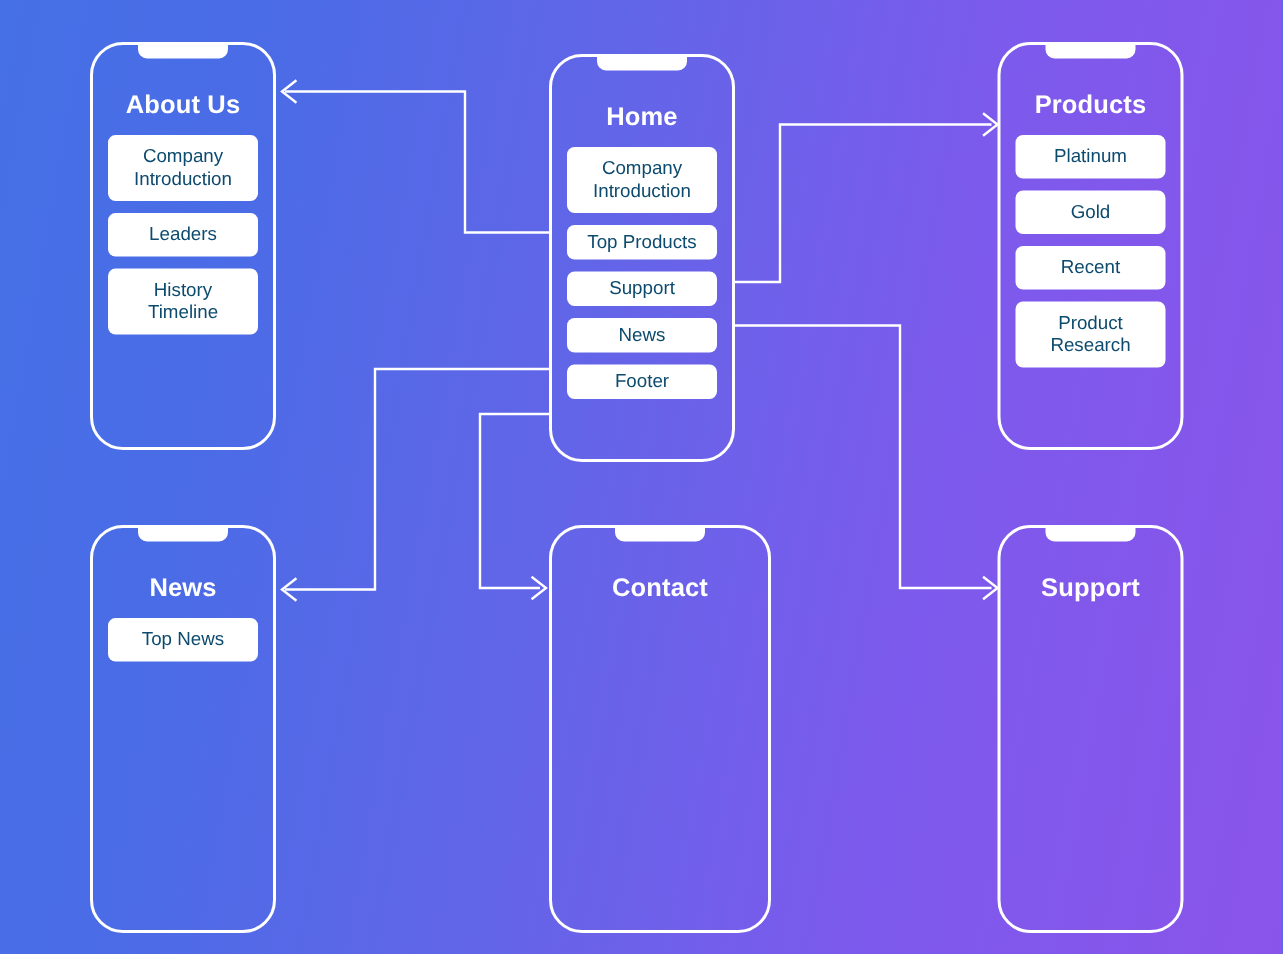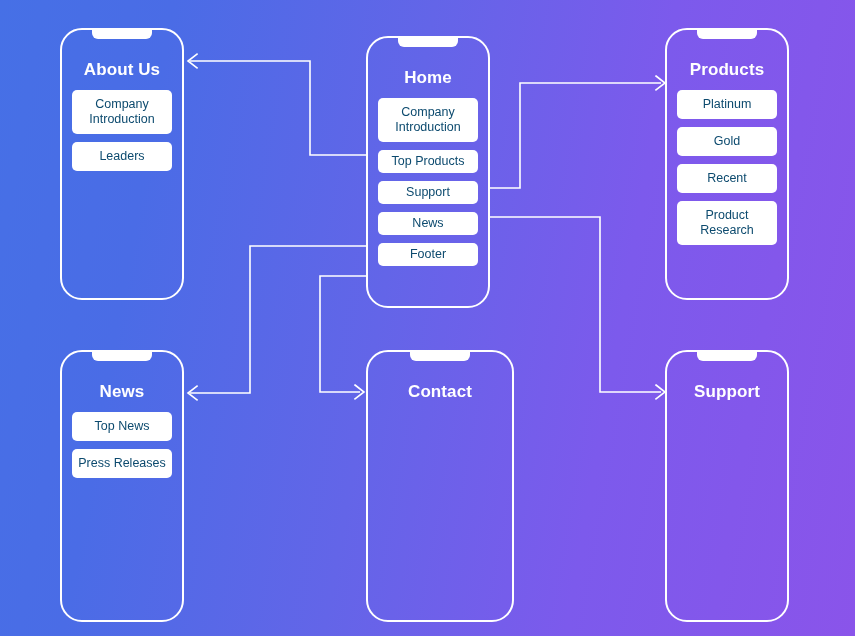--- a/index.html
+++ b/index.html
@@ -137,20 +137,22 @@
     </g>
   </svg>
 
   <div class="phone" id="phone-about">
     <div class="notch"></div>
     <div class="phone-title">About Us</div>
     <div class="items">
       <div class="item">Company
 Introduction</div>
       <div class="item">Leaders</div>
+      <div class="item">History
+Timeline</div>
     </div>
   </div>
 
   <div class="phone" id="phone-home">
     <div class="notch"></div>
     <div class="phone-title">Home</div>
     <div class="items">
       <div class="item">Company
 Introduction</div>
       <div class="item compact">Top Products</div>
@@ -170,21 +172,20 @@
       <div class="item">Product
 Research</div>
     </div>
   </div>
 
   <div class="phone" id="phone-news">
     <div class="notch"></div>
     <div class="phone-title">News</div>
     <div class="items">
       <div class="item">Top News</div>
-      <div class="item">Press Releases</div>
     </div>
   </div>
 
   <div class="phone" id="phone-contact">
     <div class="notch"></div>
     <div class="phone-title">Contact</div>
   </div>
 
   <div class="phone" id="phone-support">
     <div class="notch"></div>

